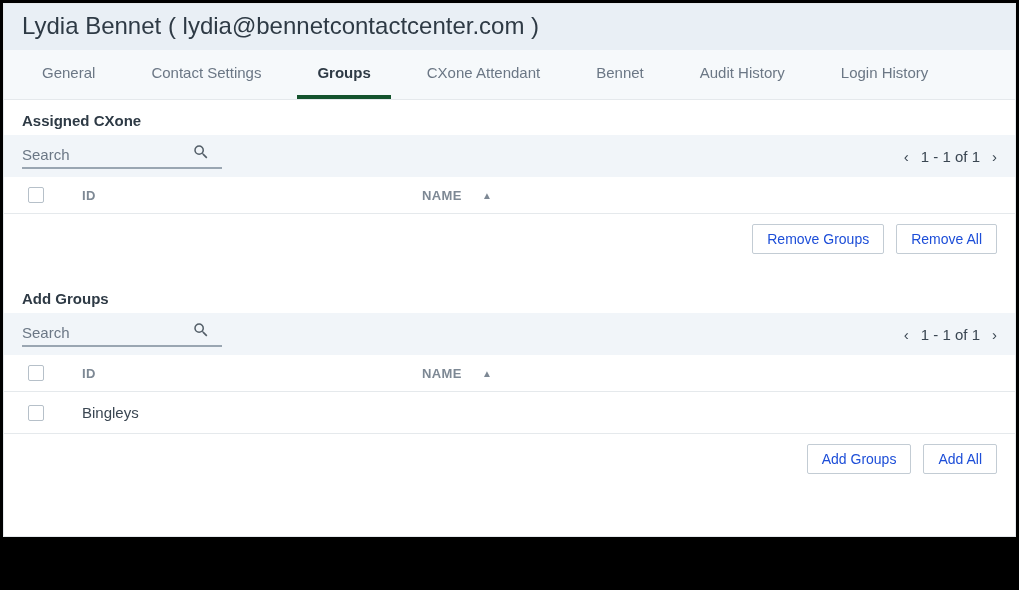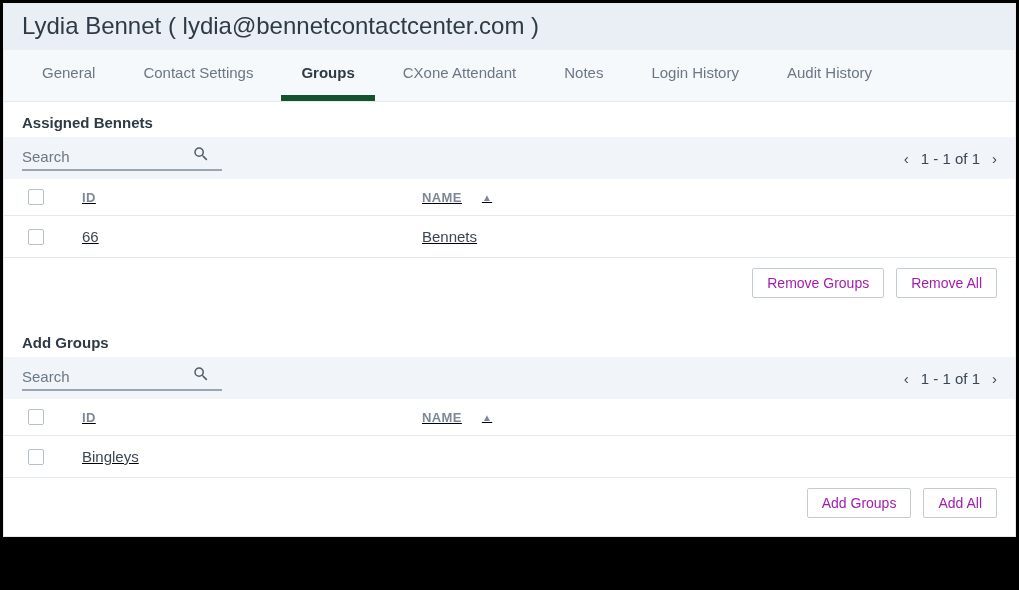--- a/index.html
+++ b/index.html
@@ -24,33 +24,33 @@
       padding: 8px 18px 10px 18px;
       font-size: 24px;
       color: #2e3a45;
       font-weight: 400;
     }
     .tabs {
       display: flex;
       background: #f6f9fb;
       border-bottom: 1px solid #e5e9ec;
       padding: 0 18px;
-      gap: 8px;
+      gap: 16px;
     }
     .tab {
       padding: 14px 20px 14px 20px;
       font-size: 15px;
       color: #6b7785;
       cursor: pointer;
       border-bottom: 3px solid transparent;
     }
     .tab.active {
       color: #2e3a45;
       font-weight: 600;
-      border-bottom: 6px solid #14532d;
+      border-bottom: 4px solid #14532d;
     }
     .section-title {
       font-size: 15px;
       color: #2e3a45;
       font-weight: 600;
       padding: 12px 18px 6px 18px;
       background: #fff;
     }
     .toolbar {
       display: flex;
@@ -81,21 +81,20 @@
     .pager {
       display: flex;
       align-items: center;
       gap: 12px;
       color: #3a4652;
       font-size: 15px;
     }
     .chev { cursor: pointer; color: #3a4652; }
     .table {
       width: 100%;
-      text-decoration: underline;
     }
     .thead {
       display: flex;
       align-items: center;
       padding: 10px 18px;
       border-bottom: 1px solid #e5e9ec;
       background: #fff;
     }
     .col-check { width: 60px; display: flex; justify-content: flex-start; padding-left: 6px;}
     .col-id { width: 340px; font-size: 13px; font-weight: 700; letter-spacing: 0.4px; color: #7d8894; text-transform: uppercase; }
@@ -119,47 +118,47 @@
     .footer-actions {
       display: flex;
       justify-content: flex-end;
       gap: 12px;
       padding: 10px 18px 6px 18px;
       background: #fff;
     }
     .btn {
       border: 1px solid #c3ccd4;
       background: #fff;
-      color: #a21caf;
+      color: #1d4ed8;
       font-size: 14px;
       padding: 6px 14px;
       border-radius: 2px;
       cursor: pointer;
     }
     .sort-caret { font-size: 10px; color:#7d8894;}
     .section-gap { height: 18px; background:#fff;}
   </style>
 </head>
 <body>
 
 <div class="panel">
 
   <div class="titlebar">Lydia Bennet ( lydia@bennetcontactcenter.com )</div>
 
   <div class="tabs">
     <div class="tab">General</div>
     <div class="tab">Contact Settings</div>
     <div class="tab active">Groups</div>
     <div class="tab">CXone Attendant</div>
-    <div class="tab">Notes</div>
+    <div class="tab">Bennet</div>
+    <div class="tab">Audit History</div>
     <div class="tab">Login History</div>
-    <div class="tab">Audit History</div>
-  </div>
-
-  <div class="section-title">Assigned Bennets</div>
+  </div>
+
+  <div class="section-title">Assigned CXone</div>
   <div class="toolbar">
     <div class="search-wrap">
       <input class="search-input" placeholder="Search" style="">
       <span class="search-icon">
         <svg width="18" height="18" viewBox="0 0 24 24" fill="currentColor">
             <path d="M15.5 14h-.79l-.28-.27A6.471 6.471 0 0 0 16 9.5 6.5 6.5 0 1 0 9.5 16c1.61 0 3.09-.59 4.23-1.57l.27.28v.79l5 5L20.49 19l-5-5zm-6 0C7.01 14 5 11.99 5 9.5S7.01 5 9.5 5 14 7.01 14 9.5 11.99 14 9.5 14z"></path>
           </svg>
       </span>
     </div>
     <div class="pager">
@@ -172,27 +171,20 @@
     <div class="thead">
       <div class="col-check">
           <div class="chk"></div>
         </div>
       <div class="col-id">ID</div>
       <div class="col-name">
         <span>NAME</span>
         <span class="sort-caret">▲</span>
       </div>
     </div>
-    <div class="trow">
-      <div class="col-check">
-          <div class="chk"></div>
-        </div>
-      <div class="cell-id">66</div>
-      <div class="cell-name">Bennets</div>
-    </div>
   </div>
   <div class="footer-actions">
     <button class="btn">Remove Groups</button>
     <button class="btn">Remove All</button>
   </div>
 
   <div class="section-gap"></div>
 
   <div class="section-title">Add Groups</div>
   <div class="toolbar">

